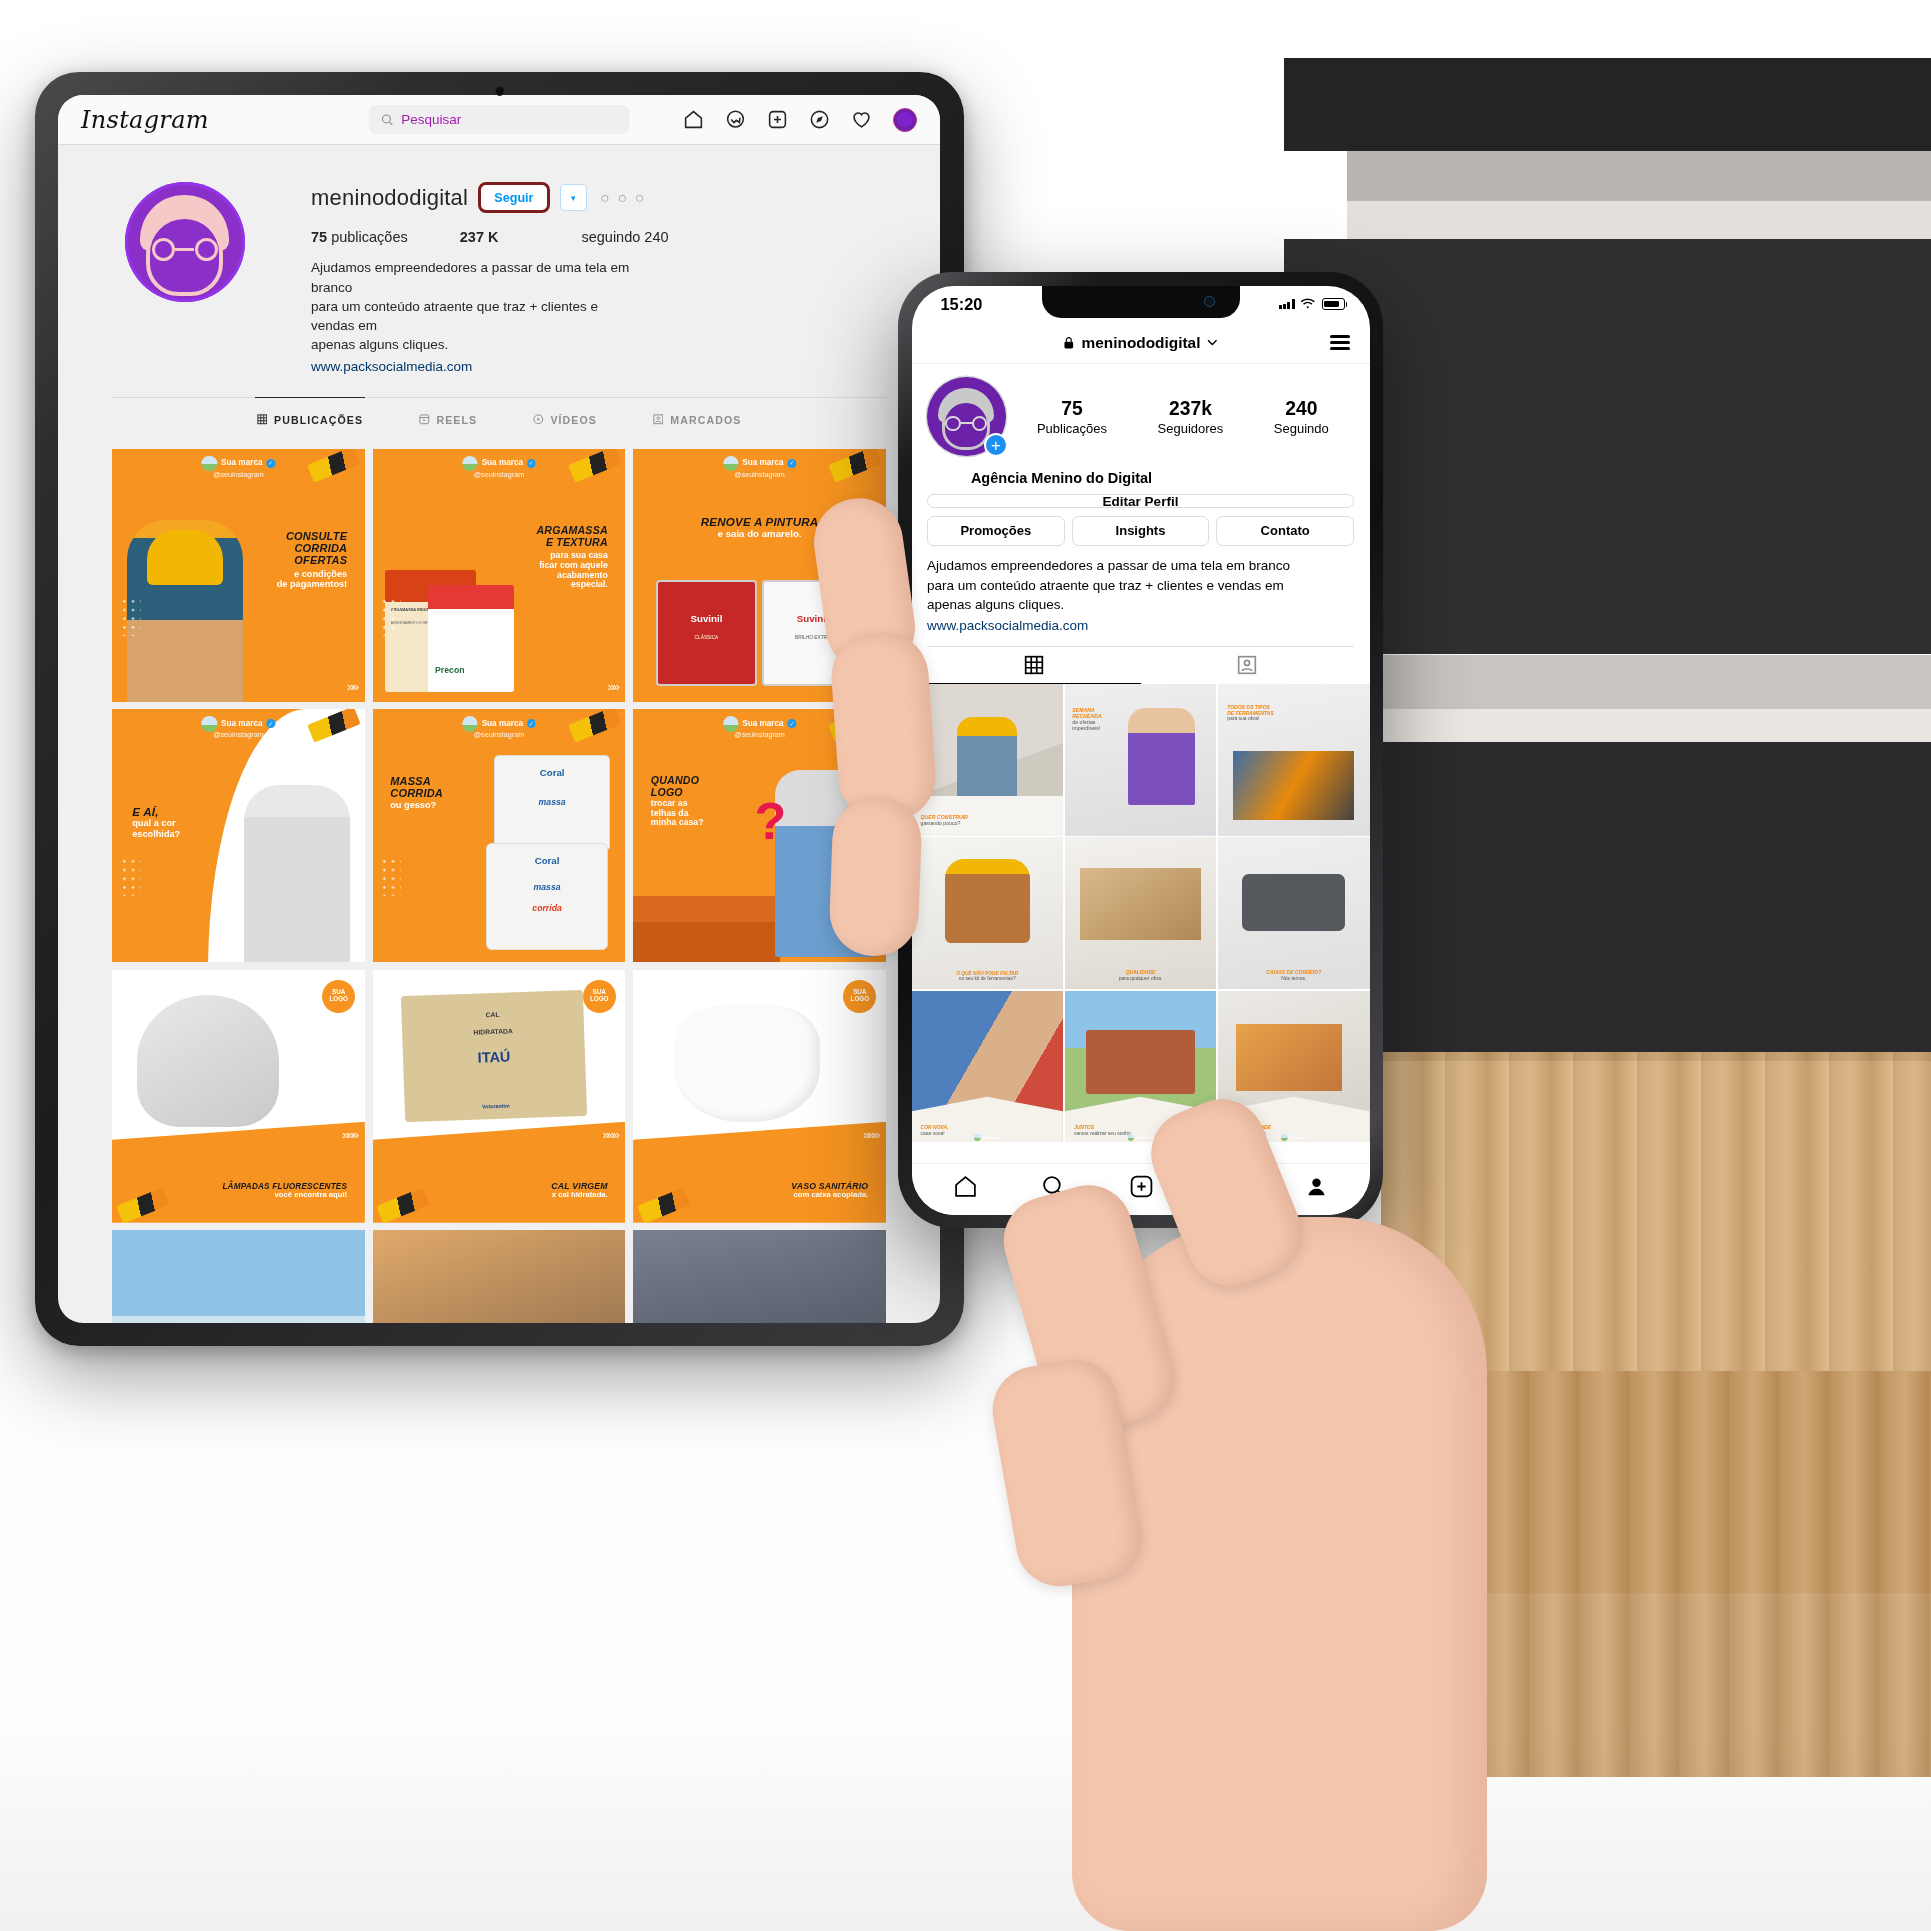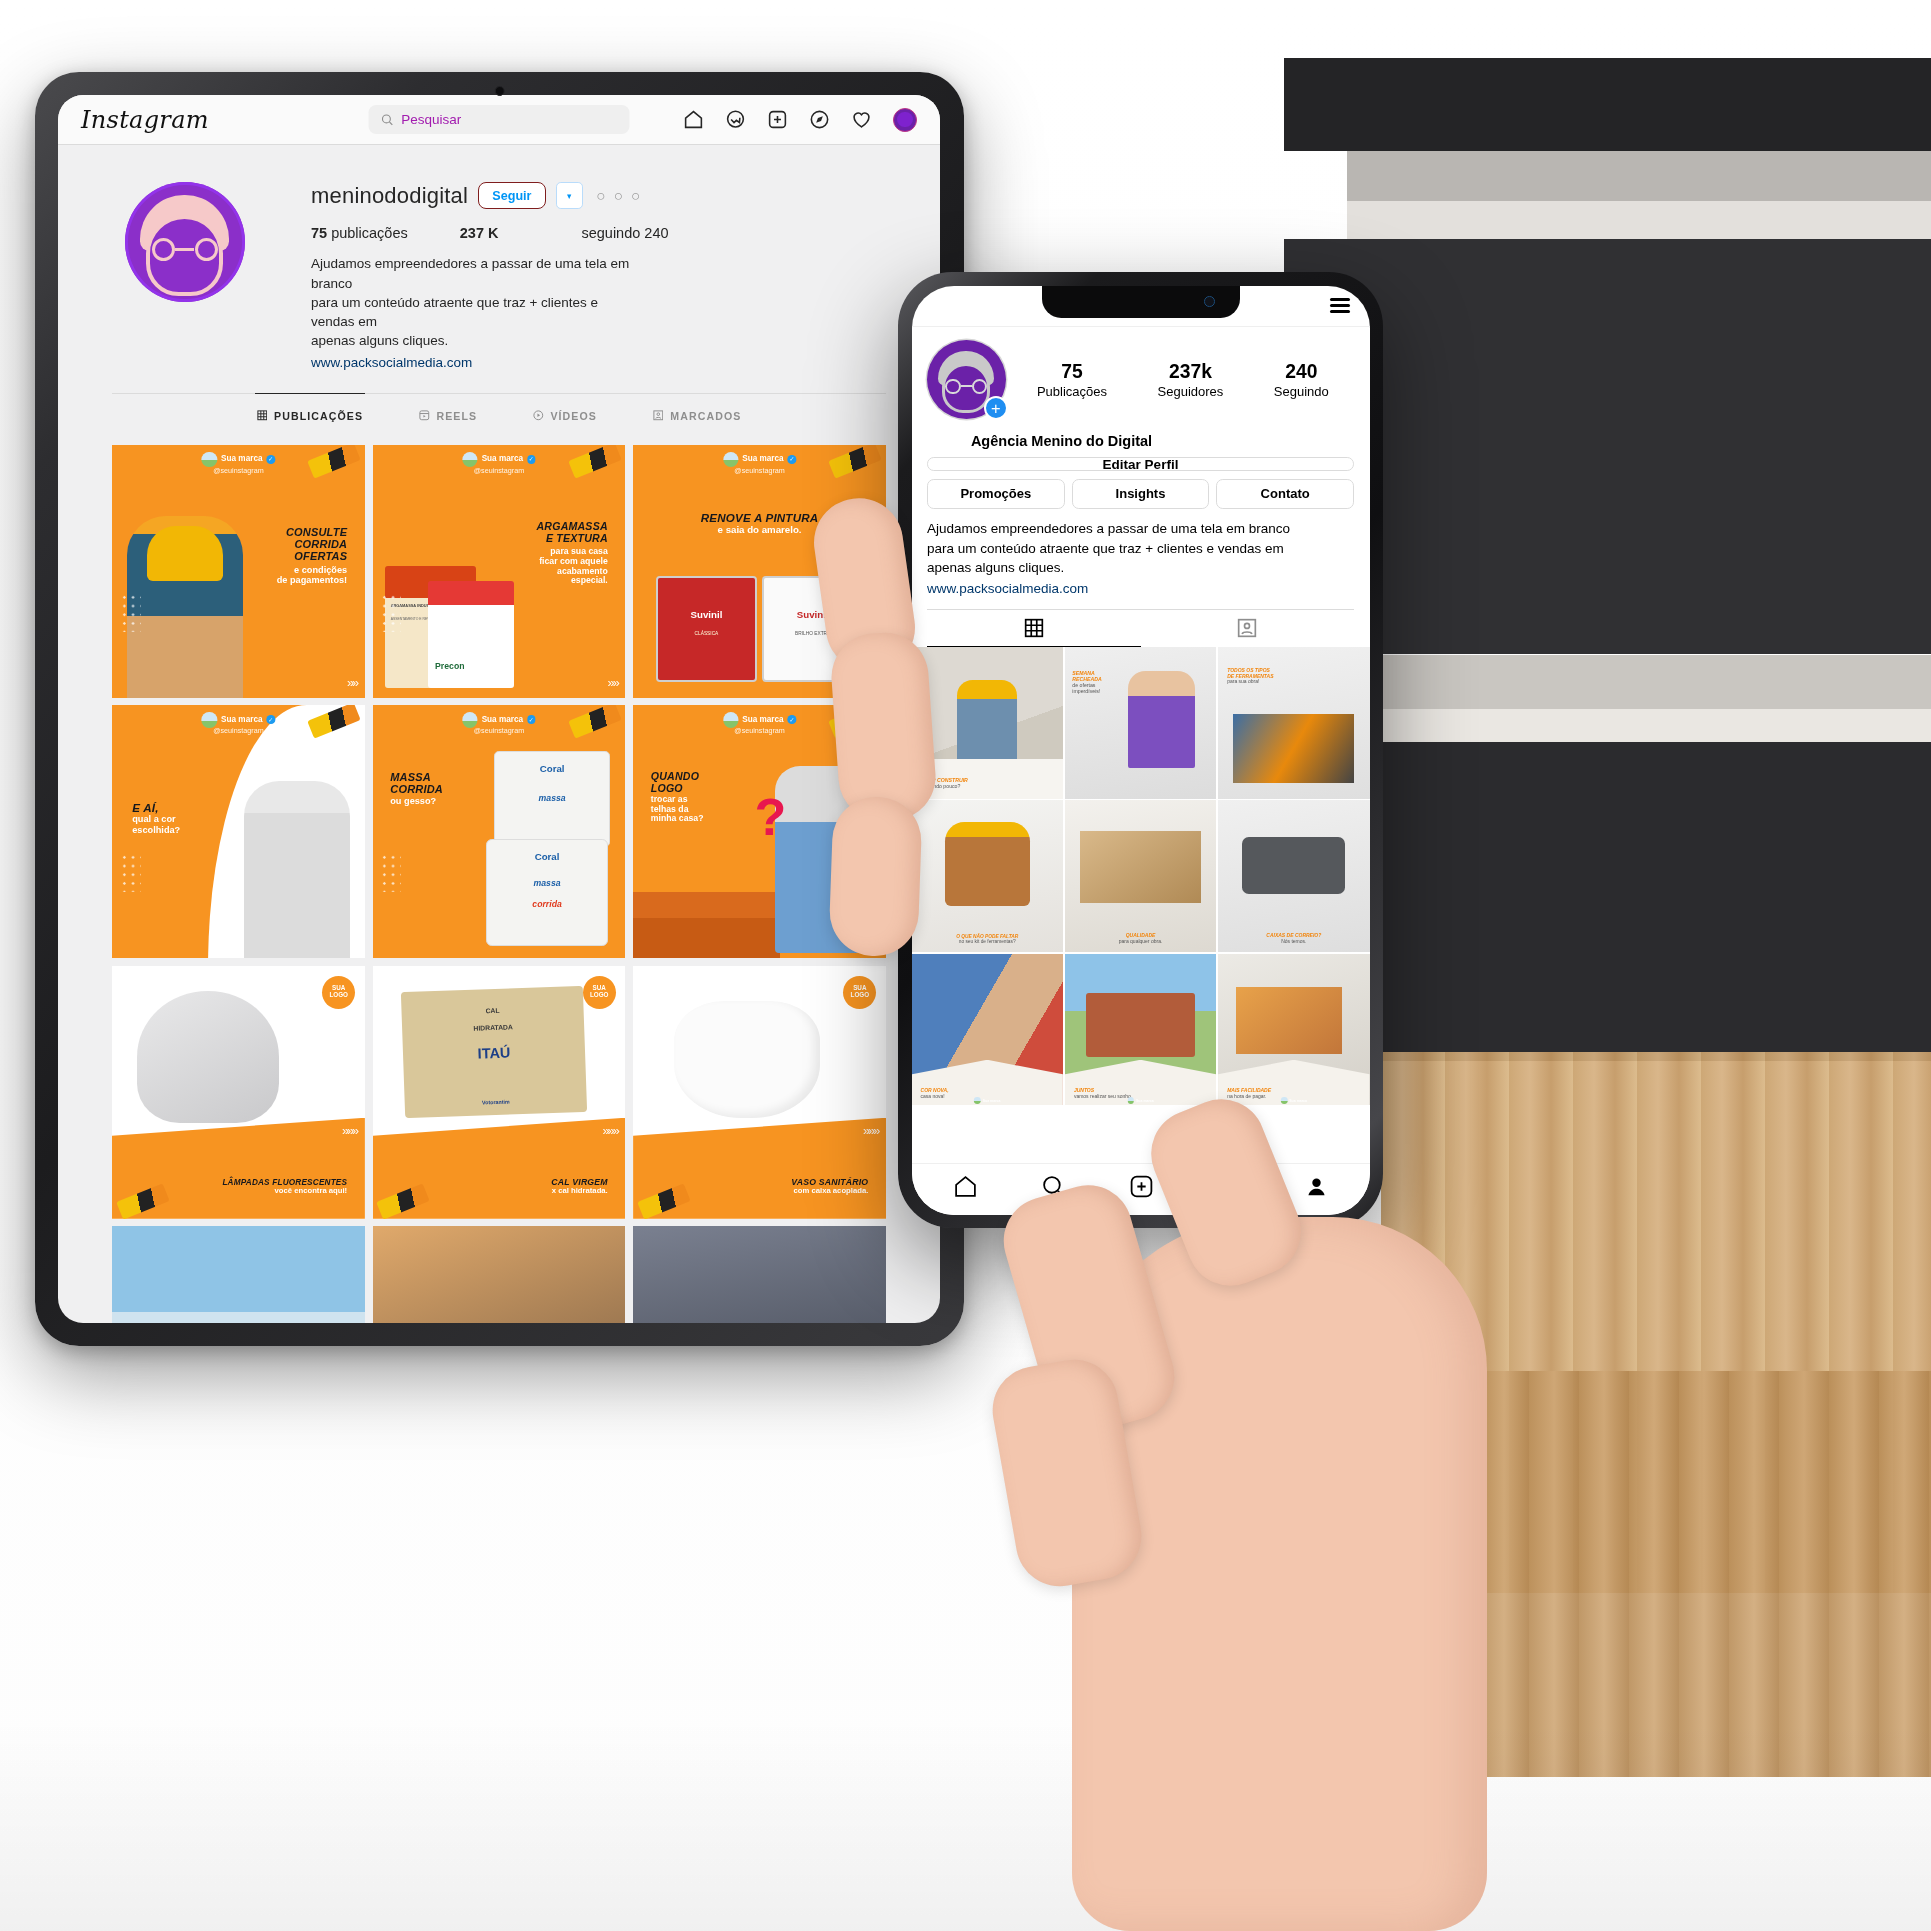--- a/index.html
+++ b/index.html
@@ -119,21 +119,21 @@
   .prof-pic .glasses i:first-child{left:0;}
   .prof-pic .glasses i:last-child{right:0;}
   .prof-pic .glasses b {
     position:absolute; left:23px; top:9.7px; width:19.3px; height:3.9px; background:#f6c9c9;
   }
 
   .prof-info { flex: 1; padding-top: 3.9px; }
   .prof-name-row { display: flex; align-items: center; gap: 9.7px; }
   .prof-username { font-size: 22px; color: #262626; font-weight: 400; letter-spacing:0.2px; }
   .btn-follow {
-    border: 1px solid #7f1d1d; background: #fff; color: #0095f6;
+    border: 3px solid #7f1d1d; background: #fff; color: #0095f6;
     font-size: 12.6px; font-weight: 700; padding: 5.8px 13.5px; border-radius: 8px;
     cursor: pointer; font-family: inherit;
   }
   .btn-caret {
     border: 1px solid #b9dcfb; background: #fff; color: #0095f6;
     width: 27px; height: 27px; border-radius: 4.8px; cursor: pointer;
     display:flex;align-items:center;justify-content:center; font-size:8.7px;
   }
   .dots-more { color:#9a9a9a; font-size:15.4px; letter-spacing:1.9px; cursor:pointer; margin-left:3.9px;}
 
@@ -639,20 +639,39 @@
   <div class="finger" style="left:19.3px; top:145px; width:97px; height:188px; transform:rotate(-4deg)"></div>
   <div class="finger" style="left:15.4px; top:309px; width:89px;  height:159px; transform:rotate(2deg)"></div>
 </div>
 
 <div class="phone">
   <div class="phone-screen">
     <div class="notch">
         <div class="cam"></div>
       </div>
 
+    <div class="ph-status">
+      <span>15:20</span>
+      <span class="right">
+        <span class="sig">
+            <i></i>
+            <i></i>
+            <i></i>
+            <i></i>
+          </span>
+        <svg width="15.4" height="11.6" viewBox="0 0 20 14" fill="none" stroke="#000" stroke-width="1.8">
+            <path d="M1.5 4.2a13 13 0 0 1 17 0"></path>
+            <path d="M4.6 7.4a8.5 8.5 0 0 1 10.8 0"></path>
+            <circle cx="10" cy="11.4" r="1.3" fill="#000" stroke="none"></circle>
+          </svg>
+        <span class="batt">
+            <i></i>
+          </span>
+      </span>
+    </div>
 
     <div class="ph-nav">
       <div class="title">
         <svg width="11.6" height="13.5" viewBox="0 0 16 18" fill="#000">
             <rect x="2" y="7.5" width="12" height="9.5" rx="2"></rect>
             <path d="M4.6 7.5V5.4a3.4 3.4 0 1 1 6.8 0v2.1" fill="none" stroke="#000" stroke-width="1.7"></path>
           </svg>
         <span>meninododigital</span>
         <svg width="10.6" height="6.8" viewBox="0 0 12 8" fill="none" stroke="#000" stroke-width="1.6">
             <path d="M1 1.6L6 6.4l5-4.8"></path>

